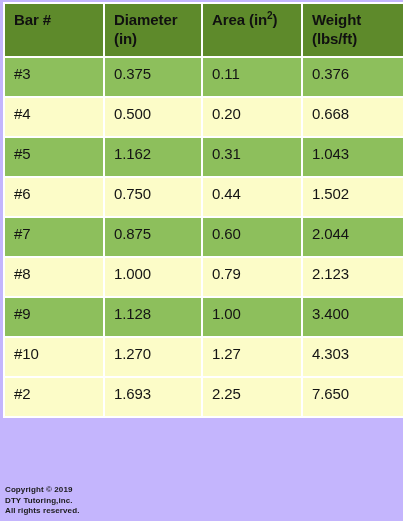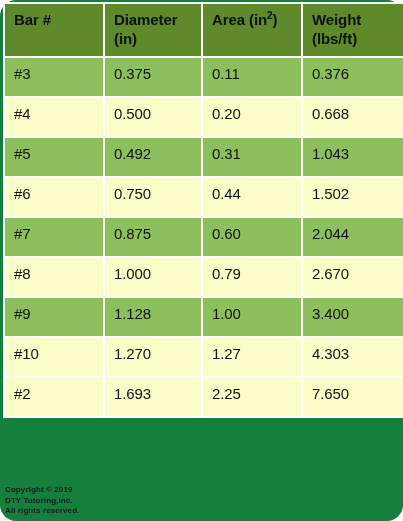--- a/index.html
+++ b/index.html
@@ -12,22 +12,21 @@
     height: 521px;
     overflow: hidden;
     font-family: "Liberation Sans", sans-serif;
     color: #111111;
   }
 
   .page {
     position: relative;
     width: 403px;
     height: 521px;
-    background: #15803d;
-    border-radius: 16px;
+    background: #c4b5fd;
   }
 
   
   .rebar-table {
     position: absolute;
     left: 3px;
     top: 2px;
     width: 400px;
     border-collapse: separate;
     border-spacing: 2px 2px;
@@ -126,41 +125,41 @@
         <td>0.376</td>
       </tr>
       <tr class="row-cream">
         <td>#4</td>
         <td>0.500</td>
         <td>0.20</td>
         <td>0.668</td>
       </tr>
       <tr class="row-green">
         <td>#5</td>
-        <td>0.492</td>
+        <td>1.162</td>
         <td>0.31</td>
         <td>1.043</td>
       </tr>
       <tr class="row-cream">
         <td>#6</td>
         <td>0.750</td>
         <td>0.44</td>
         <td>1.502</td>
       </tr>
       <tr class="row-green">
         <td>#7</td>
         <td>0.875</td>
         <td>0.60</td>
         <td>2.044</td>
       </tr>
       <tr class="row-cream">
         <td>#8</td>
         <td>1.000</td>
         <td>0.79</td>
-        <td>2.670</td>
+        <td>2.123</td>
       </tr>
       <tr class="row-green">
         <td>#9</td>
         <td>1.128</td>
         <td>1.00</td>
         <td>3.400</td>
       </tr>
       <tr class="row-cream">
         <td>#10</td>
         <td>1.270</td>

